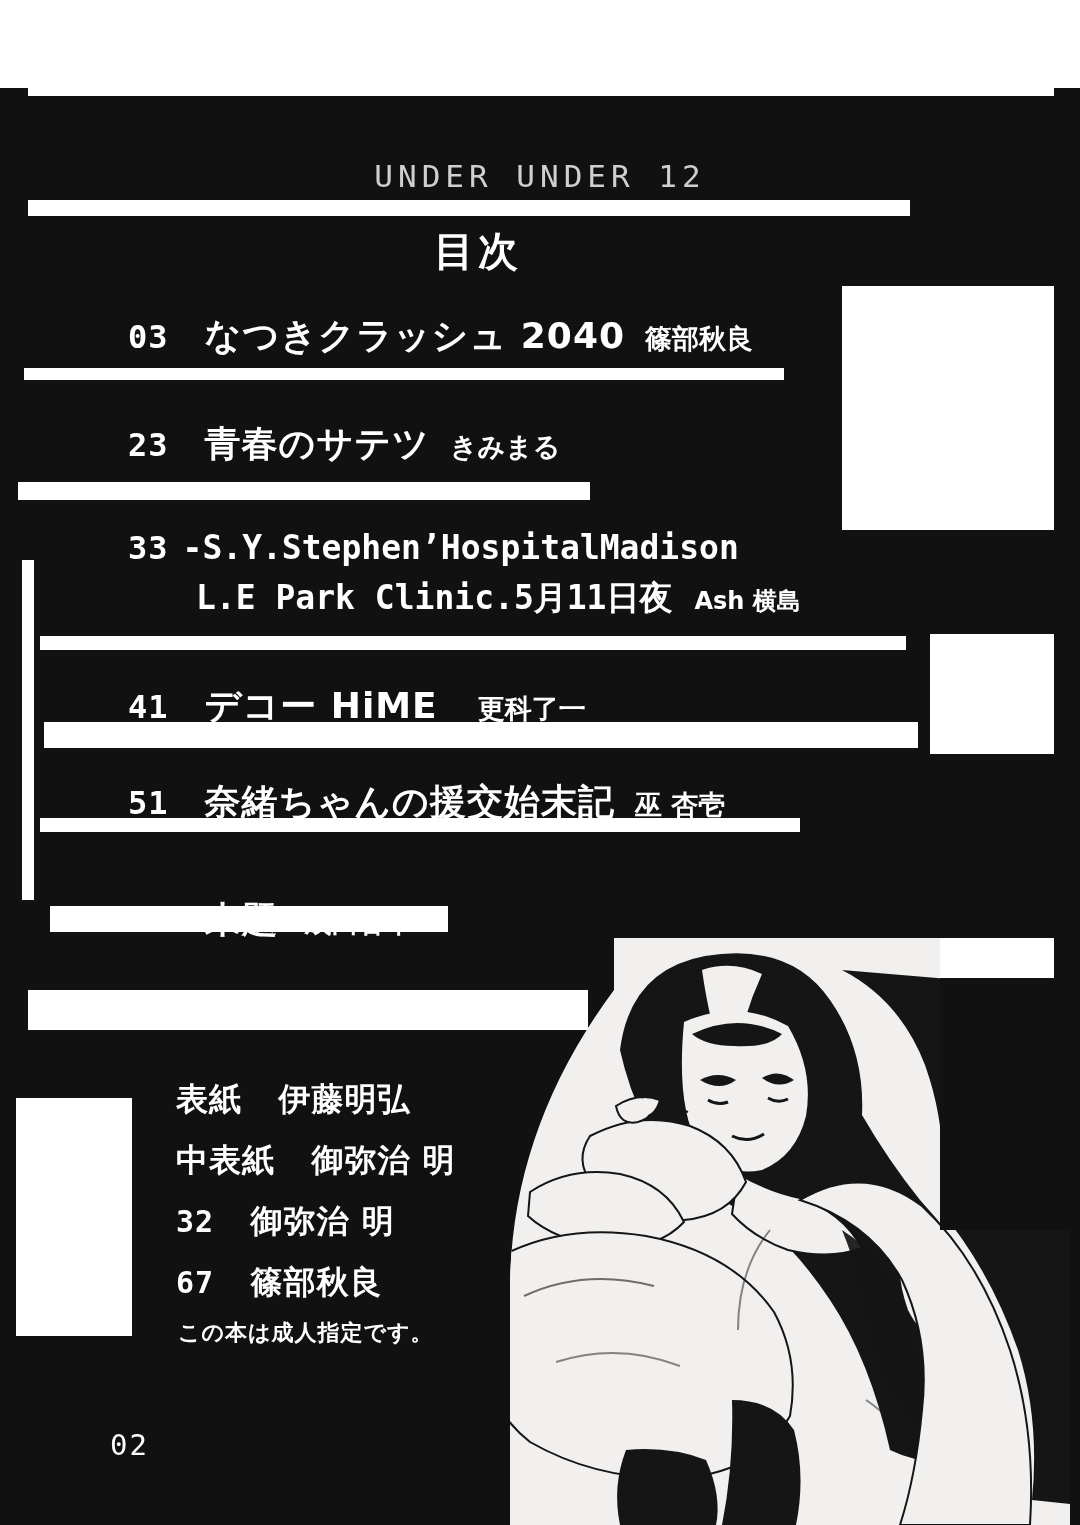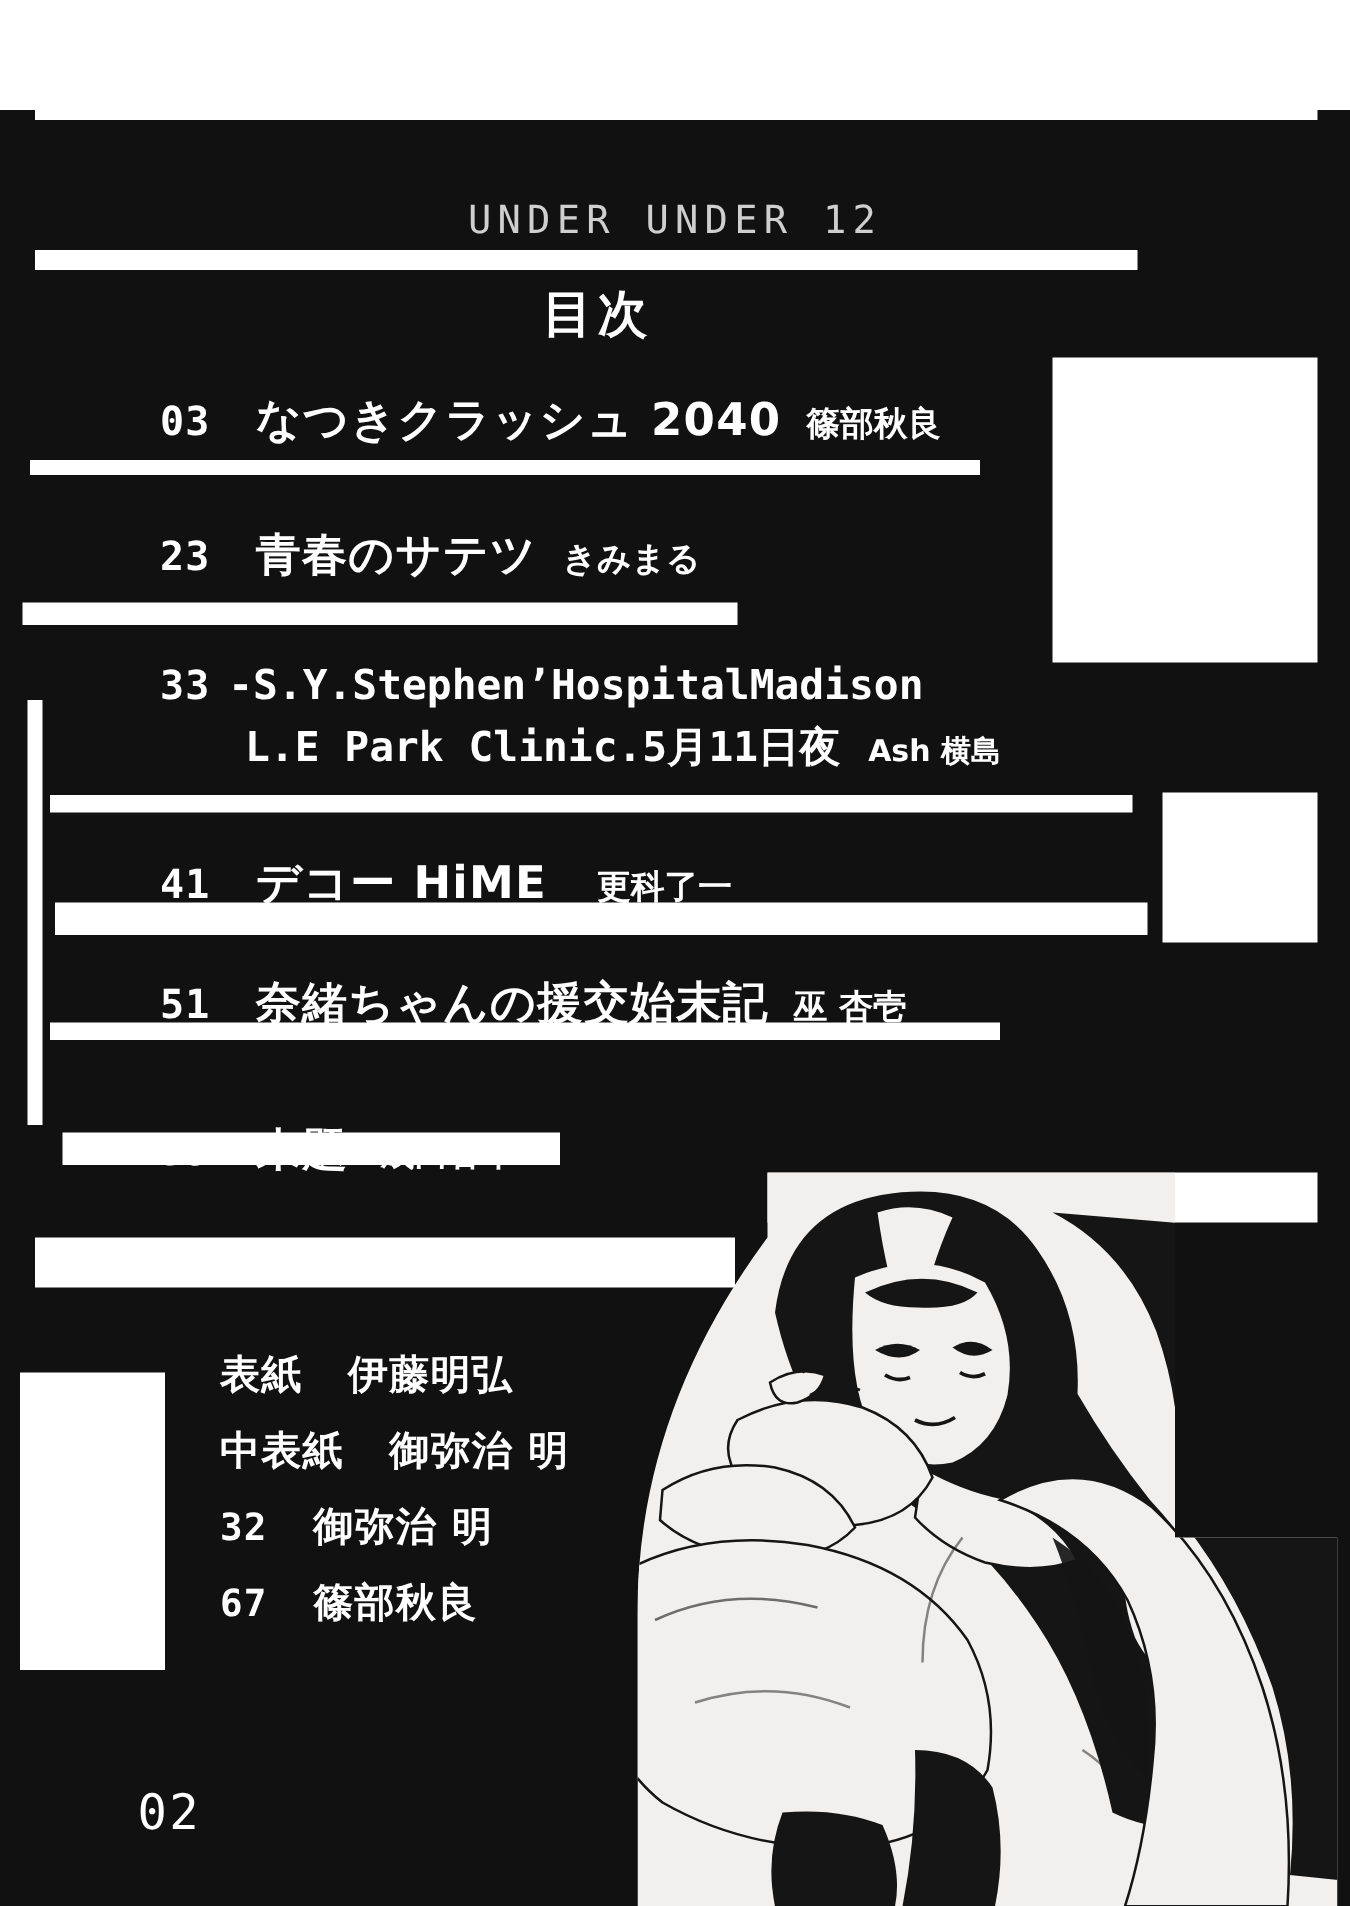--- a/index.html
+++ b/index.html
@@ -138,21 +138,21 @@
     font-size: 22px;
     font-weight: bold;
     letter-spacing: 1px;
   }
   .folio {
     position: absolute;
     left: 110px;
     top: 1428px;
     color: #ffffff;
     font-family: "DejaVu Sans Mono", monospace;
-    font-size: 39px;
+    font-size: 29px;
     letter-spacing: 2px;
   }
   
   .illo {
     position: absolute;
     left: 470px;
     top: 930px;
     width: 610px;
     height: 595px;
     overflow: hidden;
@@ -229,20 +229,21 @@
     <div class="credit-line">
       <span class="credit-num">32</span>
       &nbsp;&nbsp;<span>御弥治 明</span>
     </div>
     <div class="credit-line">
       <span class="credit-num">67</span>
       &nbsp;&nbsp;<span>篠部秋良</span>
     </div>
   </div>
 
+  <div class="notice">この本は成人指定です。</div>
 
   <div class="folio">02</div>
 
   <div class="illo">
     <svg width="610" height="595" viewBox="0 0 610 595" xmlns="http://www.w3.org/2000/svg">
       <defs>
         <clipPath id="frame">
           <path d="M144,8 H470 V300 H600 V595 H40 V360 Q40,200 144,60 Z"></path>
         </clipPath>
       </defs>

